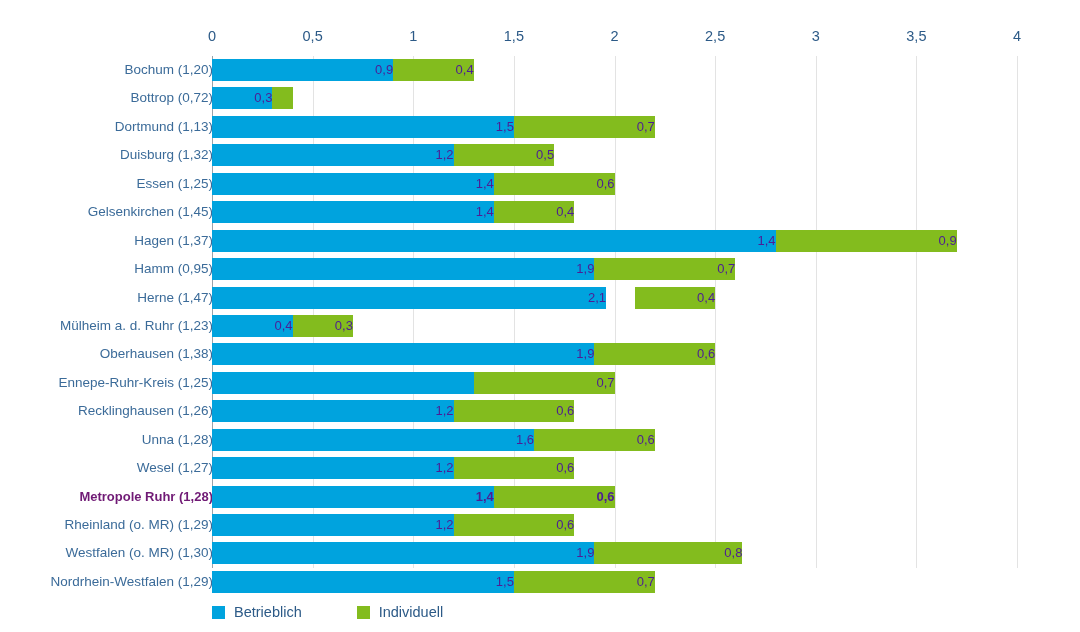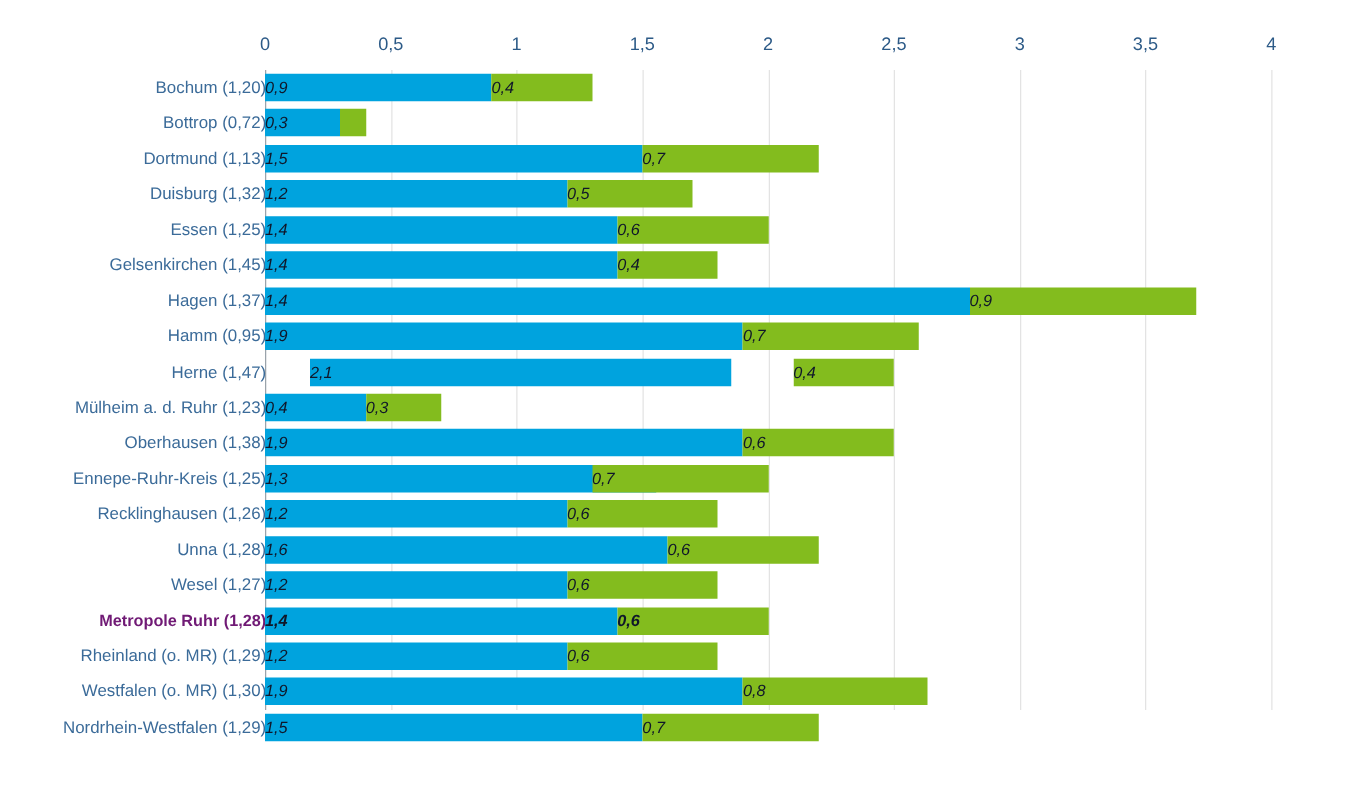--- a/index.html
+++ b/index.html
@@ -95,26 +95,25 @@
   .seg {
     position: absolute;
     top: 0;
     height: 22px;
     box-sizing: border-box;
     overflow: hidden;
   }
   .seg span {
     display: block;
     width: 100%;
-    text-align: left;
+    text-align: right;
     line-height: 22px;
     font-size: 13px;
-    color: #0f172a;
+    color: #4c1d95;
     white-space: nowrap;
-    font-style: italic;
   }
   .row.highlight .seg span {
     font-weight: bold;
   }
 
   
   #legend {
     position: absolute;
     left: 212px;
     top: 604px;
@@ -253,21 +252,21 @@
             <span>1,9</span>
           </div>
           <div class="seg" style="left: 382.375px; width: 140.875px; background: rgb(131, 188, 30);">
             <span>0,7</span>
           </div>
         </div>
       </div>
       <div class="row">
         <div class="row-label">Herne (1,47)</div>
         <div class="bars">
-          <div class="seg" style="left: 0px; width: 337px; background: rgb(0, 163, 222); margin-left: 36px;">
+          <div class="seg" style="left: 0px; width: 394px; background: rgb(0, 163, 222);">
             <span>2,1</span>
           </div>
           <div class="seg" style="left: 422.625px; width: 80.5px; background: rgb(131, 188, 30);">
             <span>0,4</span>
           </div>
         </div>
       </div>
       <div class="row">
         <div class="row-label">Mülheim a. d. Ruhr (1,23)</div>
         <div class="bars">
@@ -373,14 +372,24 @@
           <div class="seg" style="left: 0px; width: 301.875px; background: rgb(0, 163, 222);">
             <span>1,5</span>
           </div>
           <div class="seg" style="left: 301.875px; width: 140.875px; background: rgb(131, 188, 30);">
             <span>0,7</span>
           </div>
         </div>
       </div>
     </div>
 
+  <div id="legend">
+      <div class="legend-item">
+        <div class="legend-swatch" style="background: rgb(0, 163, 222);"></div>
+        <div class="legend-label">Betrieblich</div>
+      </div>
+      <div class="legend-item">
+        <div class="legend-swatch" style="background: rgb(131, 188, 30);"></div>
+        <div class="legend-label">Individuell</div>
+      </div>
+    </div>
 
 </div>
 
 </body></html>

